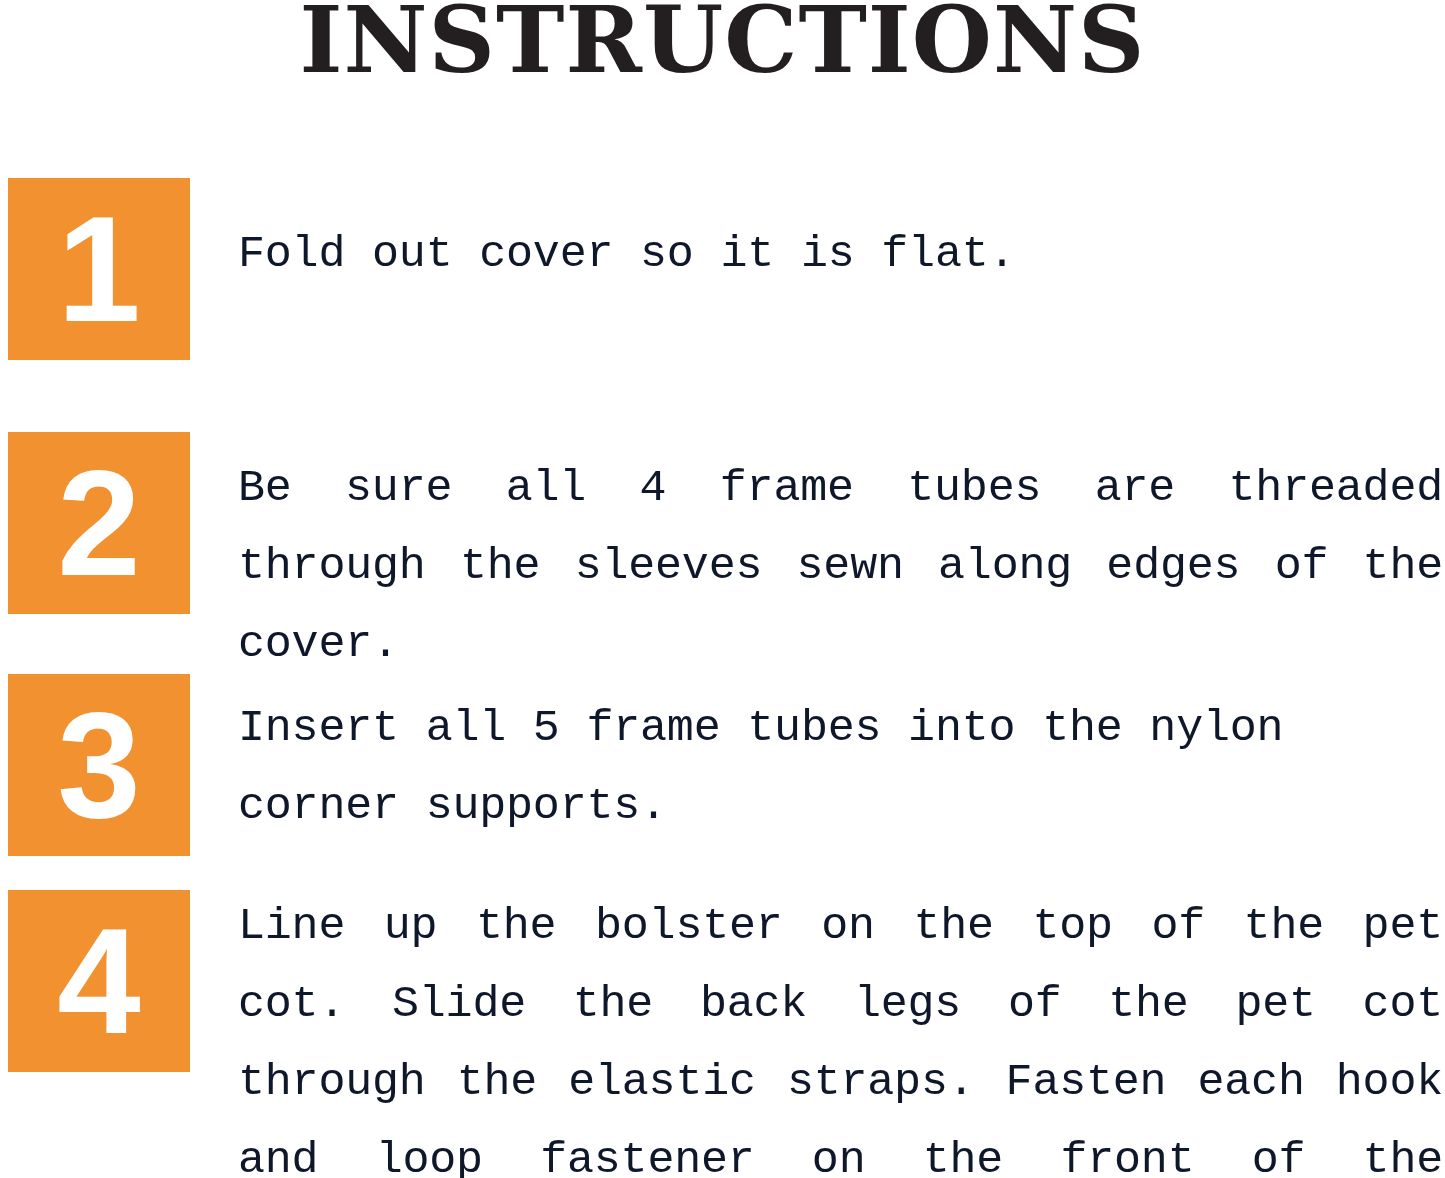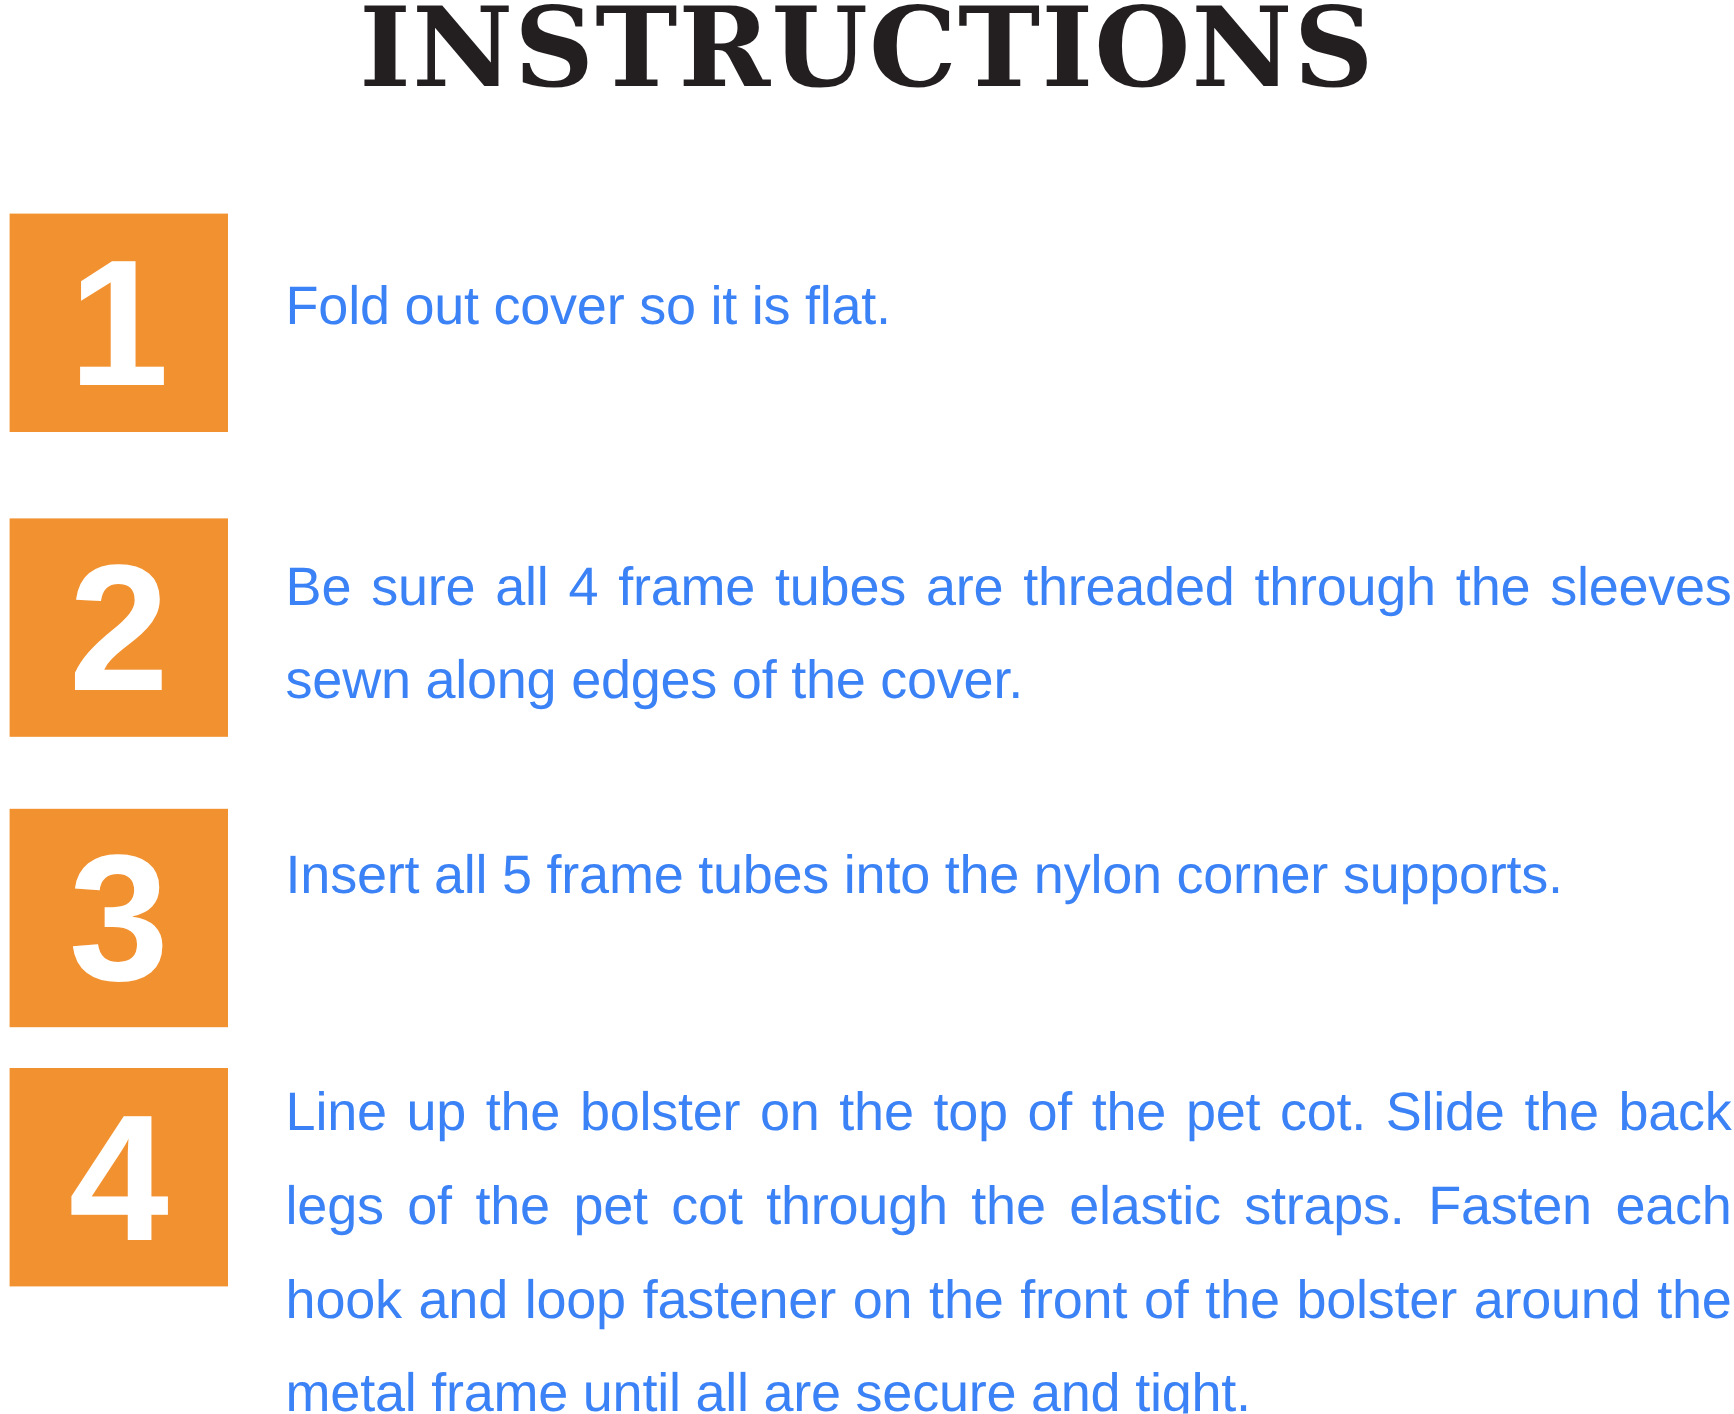--- a/index.html
+++ b/index.html
@@ -52,24 +52,24 @@
     font-family: "Liberation Sans", sans-serif;
     font-weight: bold;
     font-size: 150px;
     line-height: 182px;
     text-align: center;
   }
   .step-text {
     position: absolute;
     left: 238px;
     width: 1200px;
-    font-family: Liberation Sans, sans-serif;
+    font-family: Liberation Mono, monospace;
     font-size: 45px;
     line-height: 78px;
-    color: #3b82f6;
+    color: #0f172a;
     letter-spacing: -0.2px;
   }
   
   #step-1 .badge { top: 0px; height: 182px; }
   #step-1 .step-text { top: 38px; }
   
   #step-2 .badge { top: 254px; height: 182px; }
   #step-2 .step-text { top: 272px; text-align: justify; width: 1205px; }
   
   #step-3 .badge { top: 496px; height: 182px; }

